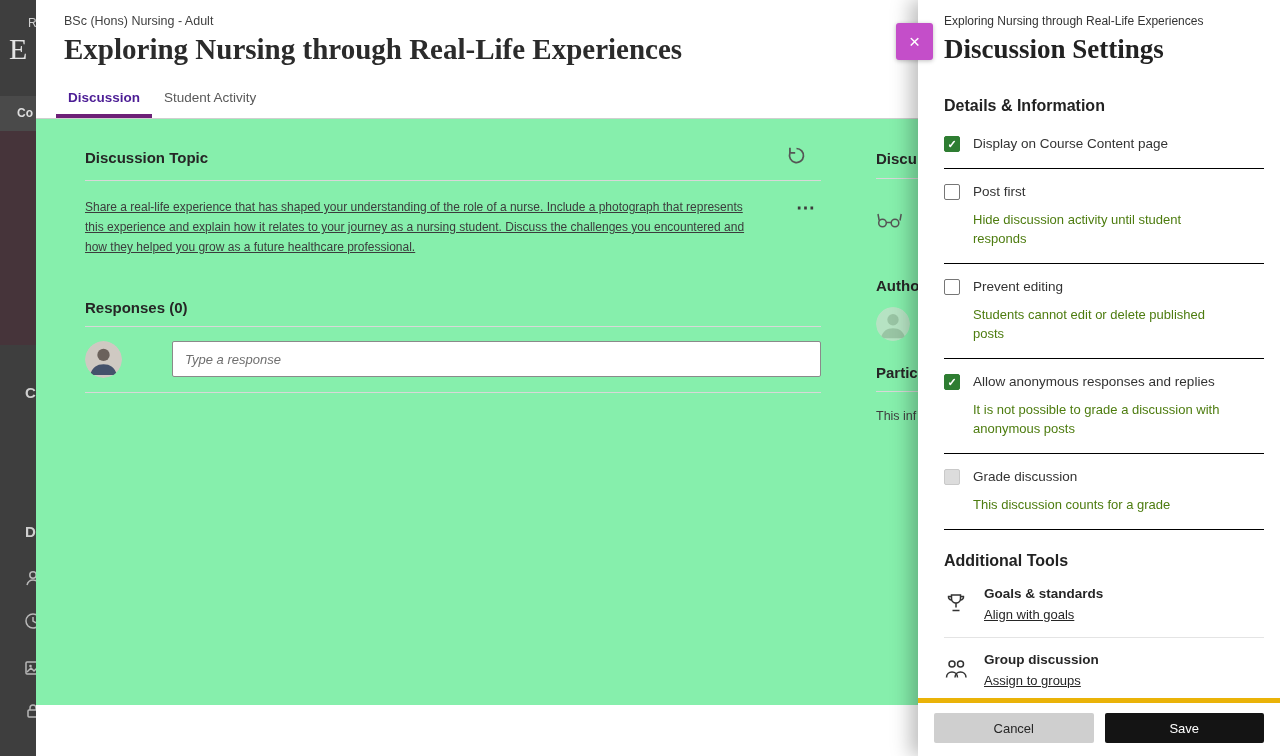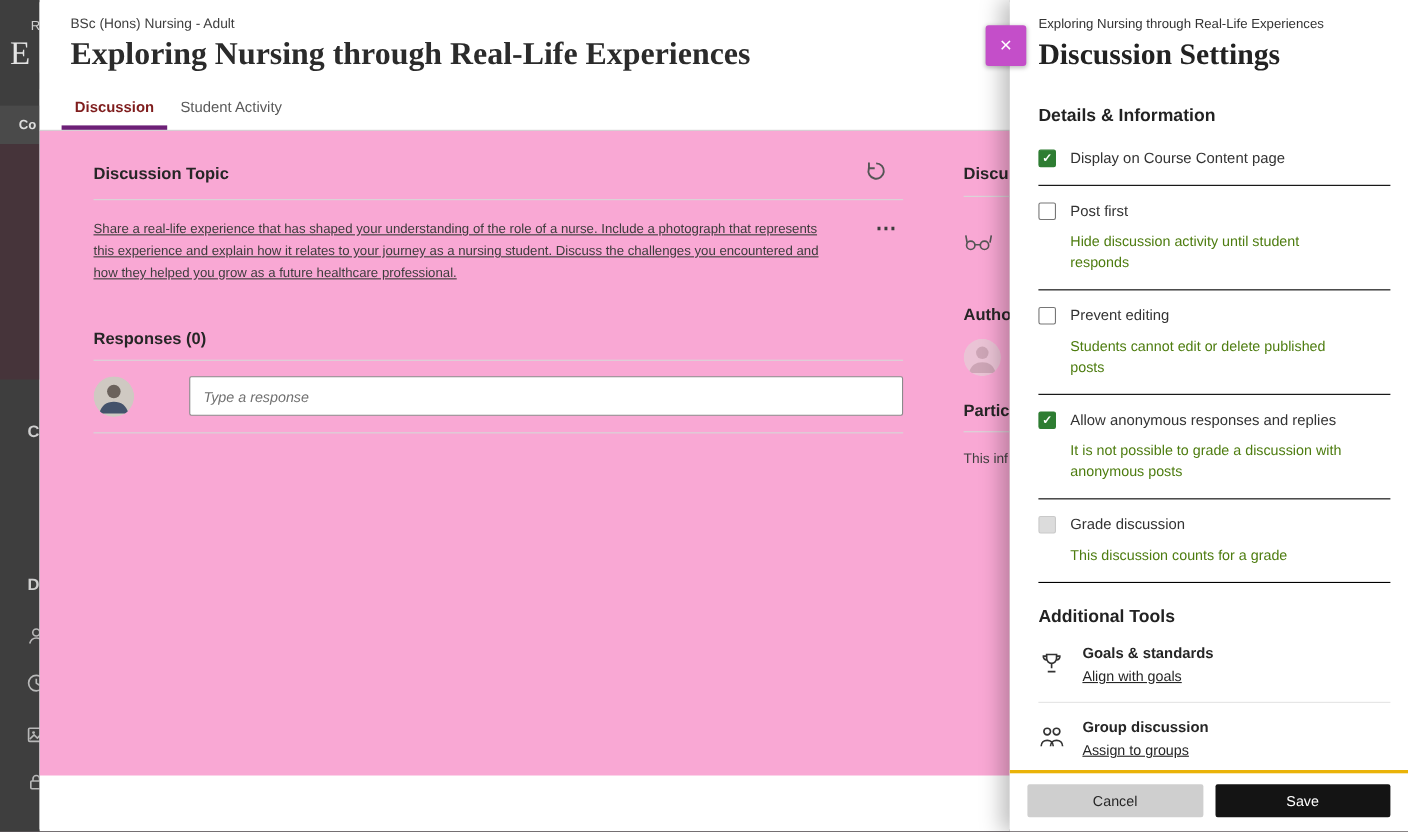--- a/index.html
+++ b/index.html
@@ -20,22 +20,22 @@
   .strip-icon svg{display:block;}
 
   
   .main{position:absolute;left:36px;top:0;width:882px;height:756px;background:#fff;overflow:hidden;z-index:2;}
   .main-head{padding:14px 0 0 28px;background:#fff;}
   .breadcrumb{font-size:12.5px;color:#3f3f3f;}
   .page-title{margin-top:5px;font-family:"Liberation Serif",serif;font-size:29px;font-weight:600;color:#2b2b2b;}
   .tabbar{margin-top:15px;padding-left:20px;border-bottom:1px solid #cfcfcf;display:flex;height:37px;background:#fff;}
   .tab{padding:0 12px;display:flex;align-items:center;font-size:13.5px;color:#595959;cursor:pointer;
        border-bottom:4px solid transparent;box-sizing:border-box;}
-  .tab.active{color:#7f1d1d;font-weight:bold;border-bottom-color:var(--accent-purple,#6d2077);}
-  .content{position:relative;background:#f9a8d4;height:586px;display:flex;}
+  .tab.active{color:#4c1d95;font-weight:bold;border-bottom-color:var(--accent-purple,#6d2077);}
+  .content{position:relative;background:#86efac;height:586px;display:flex;}
   .topic-col{margin-left:49px;width:736px;box-sizing:border-box;}
   .row-heading{display:flex;justify-content:space-between;align-items:center;padding:26px 14px 10px 0;}
   .section-h{font-size:15px;font-weight:bold;color:#262626;}
   .rule{border:none;border-top:1px solid #d8d8d8;margin:0;}
   .topic-body{display:flex;margin-top:16px;}
   .topic-text{flex:1;font-size:12px;line-height:20px;color:#3c3c3c;padding-right:46px;text-decoration:underline;}
   .kebab{width:30px;text-align:center;font-size:19px;font-weight:bold;color:#3c3c3c;letter-spacing:1px;cursor:pointer;line-height:18px;margin-top:2px;}
   .responses-h{margin-top:42px;}
   .responses-rule{margin-top:10px;}
   .response-row{display:flex;padding:14px 0;gap:36px;}
@@ -79,21 +79,21 @@
   .opt-texts{flex:1;}
   .opt-label{font-size:13.5px;color:#333;line-height:18px;}
   .opt-desc{margin-top:9px;font-size:13px;line-height:19px;color:#4d7c0f;max-width:258px;}
   .opt-desc:empty{display:none;}
   .tools-h{margin:22px 0 2px;}
   .tool{display:flex;gap:14px;padding:13px 0 14px;align-items:center;}
   .tool.ruled{border-bottom:1px solid #e4e4e4;}
   .tool-icon{width:26px;flex:none;margin-top:1px;}
   .tool-label{font-size:13.5px;font-weight:bold;color:#262626;line-height:17px;}
   .tool-link{display:inline-block;margin-top:5px;font-size:13px;color:#262626;text-decoration:underline;cursor:pointer;}
-  .pfoot{border-top:3px solid #eab308;padding:10px 16px 13px;display:flex;gap:11px;background:#fff;}
+  .pfoot{border-top:5px solid #eab308;padding:10px 16px 13px;display:flex;gap:11px;background:#fff;}
   .btn{flex:1;height:30px;border:none;border-radius:2px;font-size:13px;cursor:pointer;font-family:"Liberation Sans",sans-serif;}
   .btn-cancel{background:#cfcfcf;color:#262626;}
   .btn-save{background:var(--save-black,#141414);color:#fff;}
 </style>
 </head>
 <body>
 
 <div class="page">
 
   <div class="underlay">

